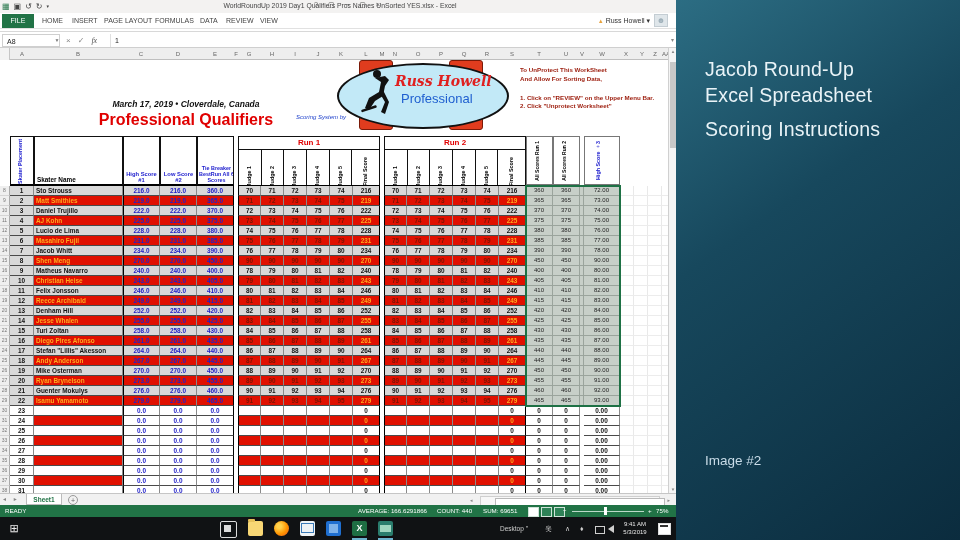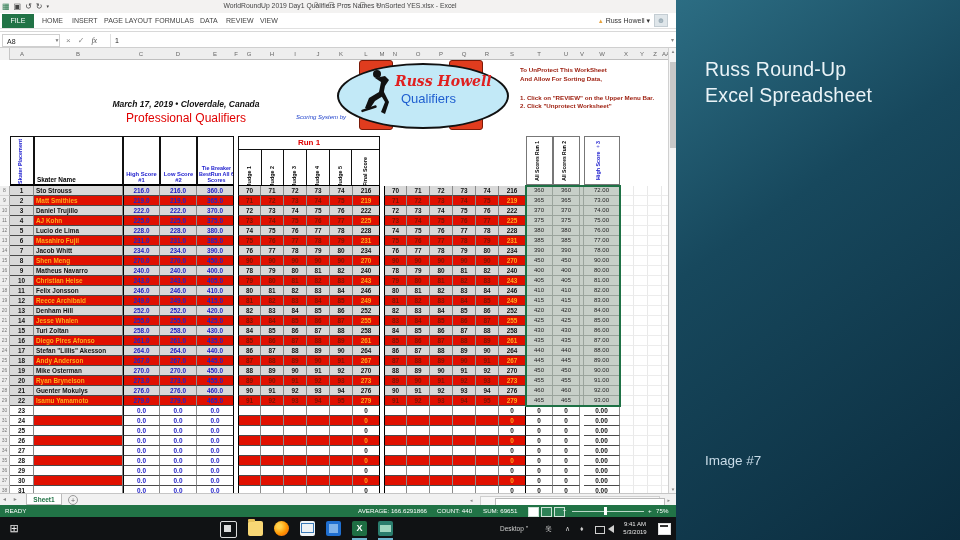--- a/index.html
+++ b/index.html
@@ -26,21 +26,21 @@
   #formula-input{left:110px;top:2px;width:548px;height:13px;border-left:1px solid #e0e0e0;font-size:7px;line-height:13px;padding-left:4px;color:#222;}
   #fbar-dd{right:2px;top:4px;font-size:6px;color:#888;}
   
   #colstrip{left:0;top:48px;width:668px;height:12px;background:#eeeeee;border-bottom:1px solid #bfbfbf;}
   .colL{position:absolute;top:0;height:12px;line-height:12px;font-size:6px;color:#666;transform:translateX(-50%);}
   #selall{left:0;top:0;width:10px;height:12px;border-right:1px solid #c6c6c6;background:#f3f3f3;}
   
   #grid{left:0;top:60px;width:668px;height:433px;background:#fff;overflow:hidden;}
   #sheet-title{left:36px;top:1px;width:300px;font-size:20px;font-weight:bold;color:#e00000;white-space:nowrap;}
   #sheet-sub{left:36px;top:39px;width:300px;text-align:center;font-size:8.5px;font-weight:bold;font-style:italic;color:#111;}
-  #sheet-sub2{left:36px;top:51px;width:300px;text-align:center;font-size:12px;font-weight:normal;color:#e00000;}
+  #sheet-sub2{left:36px;top:51px;width:300px;text-align:center;font-size:16px;font-weight:bold;color:#e00000;}
   #scoring-by{left:250px;top:54px;width:96px;text-align:right;font-size:6px;font-style:italic;color:#2244cc;}
   
   #logo{left:337px;top:0px;width:170px;height:70px;}
   .pad{position:absolute;width:32px;height:15px;background:#e03c1e;border-radius:3px;border:1px solid #7a1a08;}
   #ellipse{position:absolute;left:0;top:3px;width:168px;height:62px;background:#c2e9f7;border:2px solid #111;border-radius:50%;}
   #logo-l1{position:absolute;left:58px;top:13px;font-size:14px;font-weight:bold;font-style:italic;color:#e02020;font-family:"DejaVu Serif",serif;}
   #logo-l2{position:absolute;left:64px;top:31px;font-size:13px;color:#1f5fd0;}
   #skater-svg{position:absolute;left:18px;top:8px;}
   
   #instr{left:520px;top:6px;width:150px;font-size:6.2px;font-weight:bold;color:#9b1a0a;line-height:8.8px;}
@@ -211,21 +211,21 @@
       <div class="pad" style="left:22px;top:53px;"></div>
       <div class="pad" style="left:112px;top:53px;"></div>
       <div id="ellipse"></div>
       <svg id="skater-svg" width="40" height="52" viewBox="0 0 40 52">
         <circle cx="22" cy="6" r="4" fill="#111"></circle>
         <path d="M20 10 L26 14 L24 24 L14 30 L10 40 L14 42 L20 33 L28 28 L30 18 L34 12 L30 8 Z" fill="#111"></path>
         <path d="M24 24 L30 34 L26 44 L30 46 L34 34 L28 22 Z" fill="#111"></path>
         <rect x="6" y="42" width="16" height="2.5" rx="1" fill="#111" transform="rotate(-18 6 42)"></rect>
       </svg>
       <div id="logo-l1">Russ Howell</div>
-      <div id="logo-l2">Qualifiers</div>
+      <div id="logo-l2">Professional</div>
     </div>
 
     <div class="abs" id="instr">
       <div>To UnProtect This WorkSheet</div>
       <div>And Allow For Sorting Data,</div>
       <div class="instr-gap"></div>
       <div>1. Click on "REVIEW" on the Upper Menu Bar.</div>
       <div>2. Click "Unprotect Worksheet"</div>
     </div>
 
@@ -261,20 +261,43 @@
               <span class="vtext">Judge 4</span>
             </div>
             <div class="jcol" style="width: 23px;">
               <span class="vtext">Judge 5</span>
             </div>
             <div class="jcol" style="width: 27px; border-right: none;">
               <span class="vtext">Final Score</span>
             </div>
           </div>
       </div>
+      <div class="hbox" style="left:384px;top:0;width:142px;height:50px;border-width:1.6px;">
+        <div class="runlabel">Run 2</div>
+        <div class="jwrap" id="judges-run2">
+            <div class="jcol" style="width: 23px;">
+              <span class="vtext">Judge 1</span>
+            </div>
+            <div class="jcol" style="width: 23px;">
+              <span class="vtext">Judge 2</span>
+            </div>
+            <div class="jcol" style="width: 23px;">
+              <span class="vtext">Judge 3</span>
+            </div>
+            <div class="jcol" style="width: 23px;">
+              <span class="vtext">Judge 4</span>
+            </div>
+            <div class="jcol" style="width: 23px;">
+              <span class="vtext">Judge 5</span>
+            </div>
+            <div class="jcol" style="width: 27px; border-right: none;">
+              <span class="vtext">Final Score</span>
+            </div>
+          </div>
+      </div>
       <div class="hbox" style="left:526px;top:0;width:27px;height:50px;border-color:#777;">
         <span class="vtext" style="position:absolute;left:8px;top:4px;font-size:5px;">All Scores Run 1</span>
       </div>
       <div class="hbox" style="left:553px;top:0;width:27px;height:50px;border-color:#777;">
         <span class="vtext" style="position:absolute;left:8px;top:4px;font-size:5px;">All Scores Run 2</span>
       </div>
       <div class="hbox" style="left:584px;top:0;width:36px;height:50px;border-color:#777;">
         <span class="vtext hblue" style="position:absolute;left:11px;top:4px;font-size:5.4px;">High Score ÷3</span>
       </div>
     </div>
@@ -1218,18 +1241,19 @@
     <span id="net-icon"></span>
     <span id="spk-icon"></span>
     <div id="clock">
       <div>9:41 AM</div>
       <div>5/3/2019</div>
     </div>
     <div id="notif"></div>
   </div>
 
   <div class="abs" id="overlay">
-    <div class="ov-line" style="top:58px;">Russ Round-Up</div>
+    <div class="ov-line" style="top:58px;">Jacob Round-Up</div>
     <div class="ov-line" style="top:84px;">Excel Spreadsheet</div>
-    <div id="ov-img">Image #7</div>
+    <div class="ov-line" style="top:118px;">Scoring Instructions</div>
+    <div id="ov-img">Image #2</div>
   </div>
 
 </div>
 
 </body></html>

